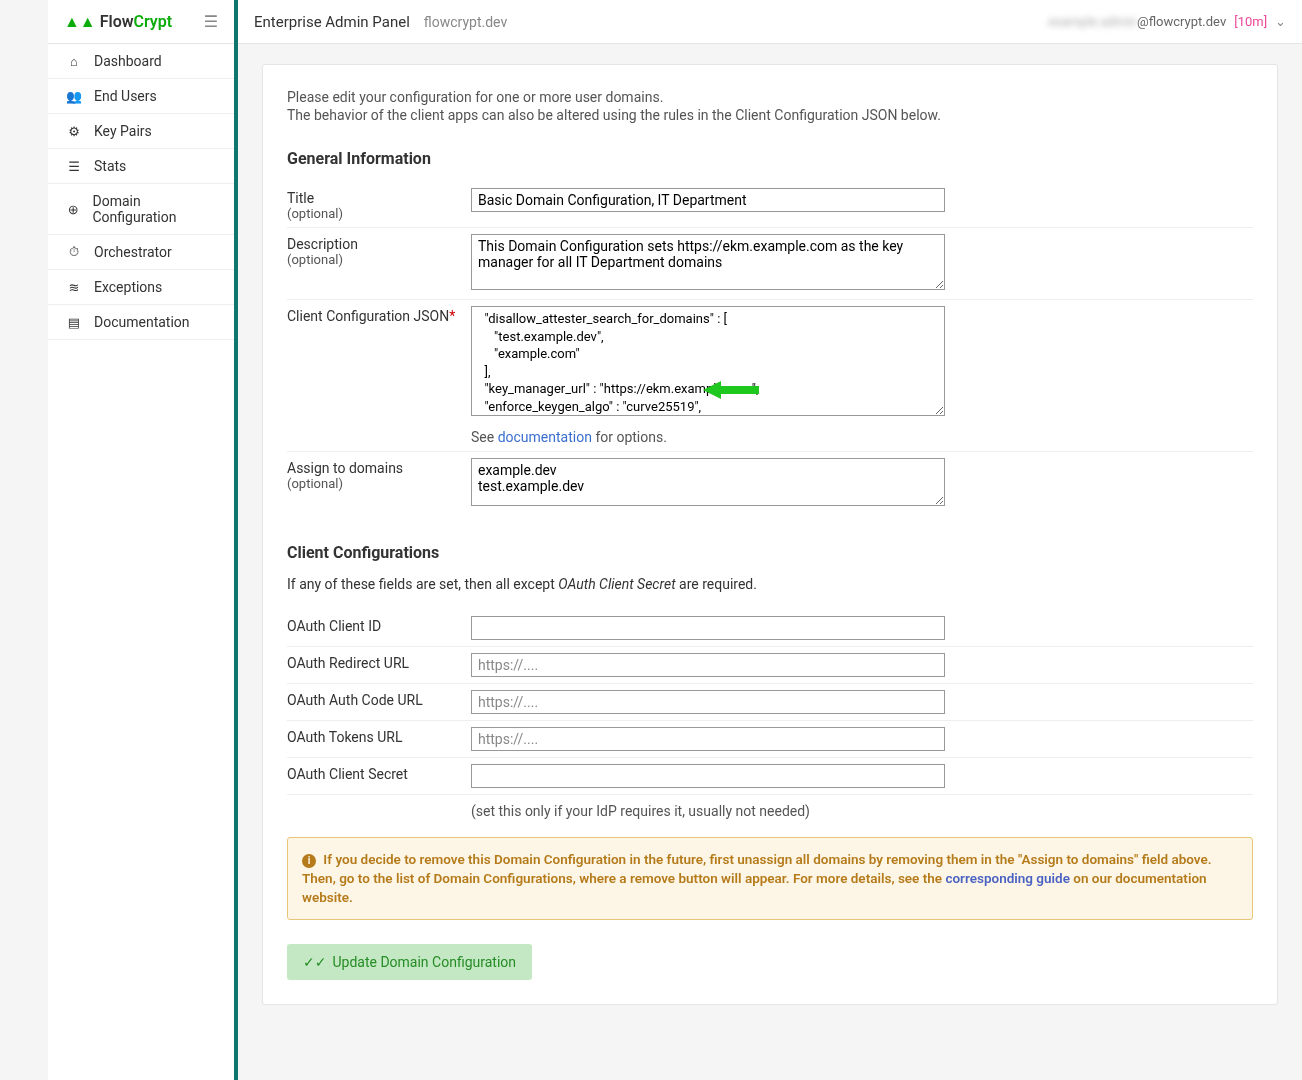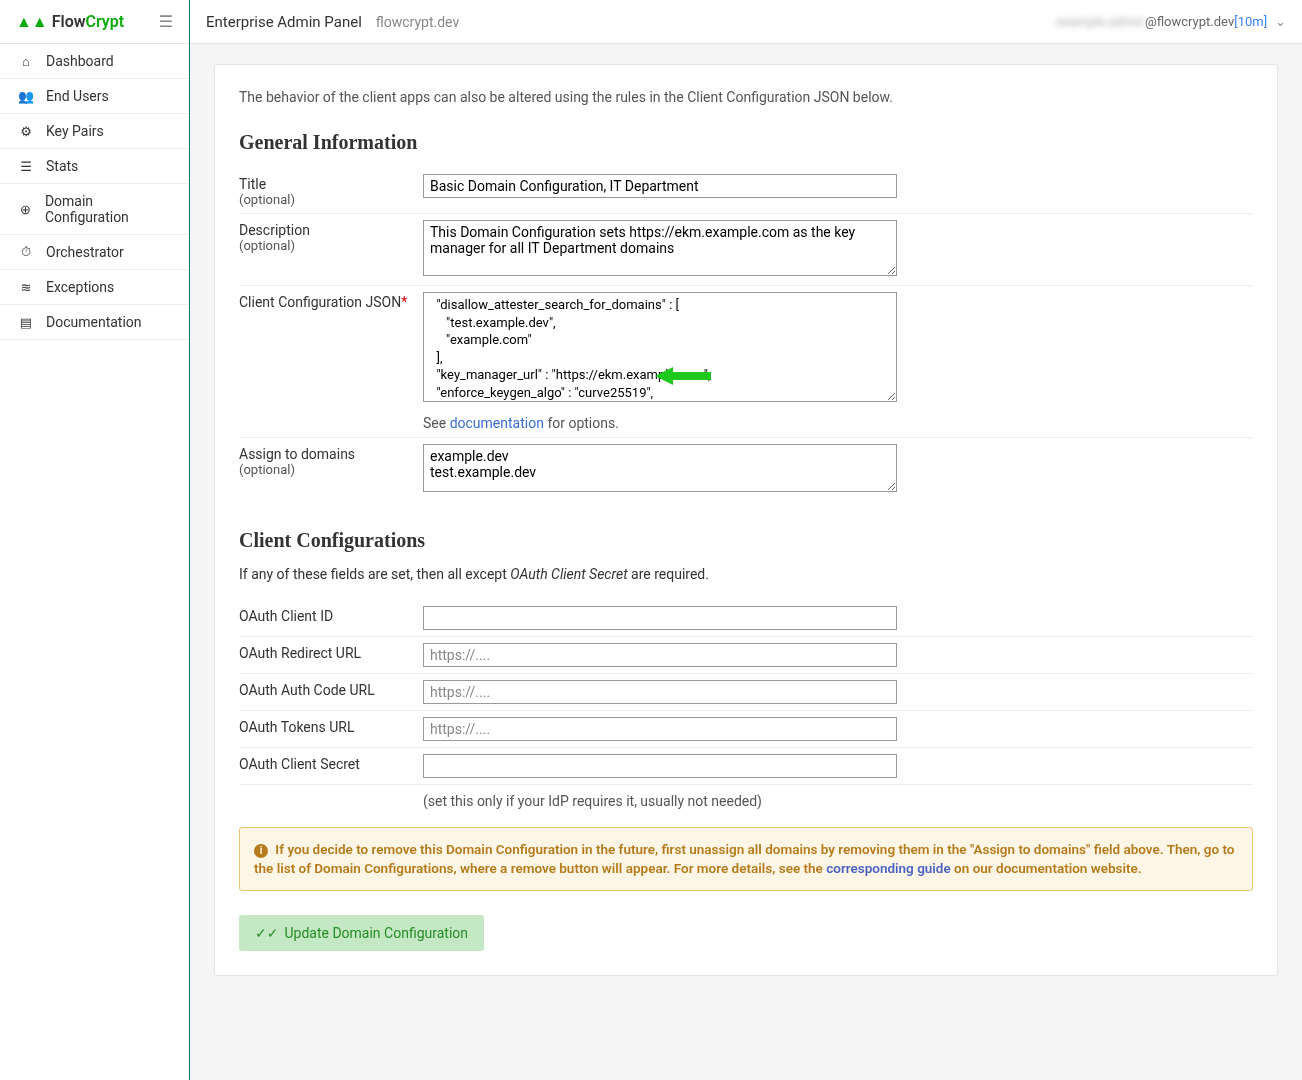--- a/index.html
+++ b/index.html
@@ -1,50 +1,50 @@
 <!DOCTYPE html>
 <html><head>
   <meta charset="utf-8">
   <style>
     * { margin: 0; padding: 0; box-sizing: border-box; }
     body { font-family: -apple-system, BlinkMacSystemFont, "Segoe UI", Roboto, "Helvetica Neue", Arial, sans-serif; font-size: 14px; color: #333; background: #f5f5f5; }
     
     .container { display: flex; min-height: 100vh; }
     
-    .sidebar { width: 190px; background: #fff; border-right: 1px solid #0f766e; }
+    .sidebar { width: 190px; background: #fff; border-right: 4px solid #0f766e; margin-left: 48px; }
     .sidebar-logo { display: flex; align-items: center; justify-content: space-between; padding: 10px 16px; border-bottom: 1px solid #e5e5e5; height: 44px; }
     .logo-text { font-size: 16px; font-weight: 600; }
     .logo-flow { color: #333; }
     .logo-crypt { color: #0cac0c; }
     .logo-icon { color: #0cac0c; margin-right: 4px; }
     .hamburger { color: #888; font-size: 16px; cursor: pointer; }
     
     .nav-item { display: flex; align-items: center; padding: 9px 16px; border-bottom: 1px solid #eee; color: #333; text-decoration: none; cursor: pointer; font-size: 14px; }
     .nav-item-icon { width: 20px; text-align: center; margin-right: 10px; font-size: 13px; }
     
     .main { flex: 1; display: flex; flex-direction: column; }
     
     .topbar { display: flex; align-items: center; padding: 10px 16px; background: #fff; border-bottom: 1px solid #e5e5e5; height: 44px; }
     .topbar-title { font-size: 15px; color: #333; margin-right: 14px; }
     .topbar-sub { color: #888; font-size: 14px; }
     .topbar-right { margin-left: auto; display: flex; align-items: center; color: #666; font-size: 13px; justify-content: flex-end; }
     .user-blur { filter: blur(3px); color: #aaa; }
     .user-domain { color: #666; }
-    .user-time { color: #3b82f6; margin-left: 0; }
+    .user-time { color: #ec4899; margin-left: 8px; }
     .chev-down { margin-left: 8px; color: #888; cursor: pointer; }
     
     .content { padding: 20px 24px; flex: 1; }
     .page-heading { font-size: 26px; font-weight: 400; color: #333; margin-bottom: 20px; }
     .page-heading-num { font-size: 16px; color: #666; vertical-align: 2px; }
     
     .card { background: #fff; border: 1px solid #e5e5e5; border-radius: 3px; padding: 24px; }
     .intro-line { color: #555; margin-bottom: 2px; }
     .intro-block { margin-bottom: 26px; }
     
-    .section-title { font-size: 20px; font-weight: 700; color: #333; margin-bottom: 14px; margin-top: 4px; font-family: Liberation Serif, serif; }
+    .section-title { font-size: 16px; font-weight: 700; color: #333; margin-bottom: 14px; margin-top: 4px; }
     
     .form-row { display: flex; align-items: flex-start; border-bottom: 1px solid #eee; padding: 6px 0; }
     .form-label { width: 184px; flex-shrink: 0; padding-top: 2px; font-size: 14px; color: #333; }
     .form-sublabel { display: block; color: #555; font-size: 13px; }
     .form-control-wrap { flex: 1; max-width: 474px; }
     .form-note-wrap { flex: 1; max-width: 474px; }
     .form-input { width: 100%; border: 1px solid #999; padding: 3px 6px; font-family: inherit; font-size: 14px; }
     .form-input::placeholder { color: #888; }
     .form-textarea { width: 100%; border: 1px solid #999; padding: 3px 6px; font-family: inherit; font-size: 14px; resize: both; }
     .form-textarea-mono { font-family: inherit; font-size: 13px; line-height: 1.35; white-space: pre; overflow: auto; }
@@ -129,20 +129,21 @@
         <span class="user-domain">@flowcrypt.dev</span>
         <span class="user-time">[10m]</span>
         <span class="chev-down">⌄</span>
       </div>
     </div>
 
     <div class="content">
 
       <div class="card">
         <div class="intro-block">
+          <div class="intro-line">Please edit your configuration for one or more user domains.</div>
           <div class="intro-line">The behavior of the client apps can also be altered using the rules in the Client Configuration JSON below.</div>
         </div>
 
         <div class="section-title">General Information</div>
 
         <div class="form-row">
           <div class="form-label">
             <span>Title</span>
             <span class="form-sublabel">(optional)</span>
           </div>

